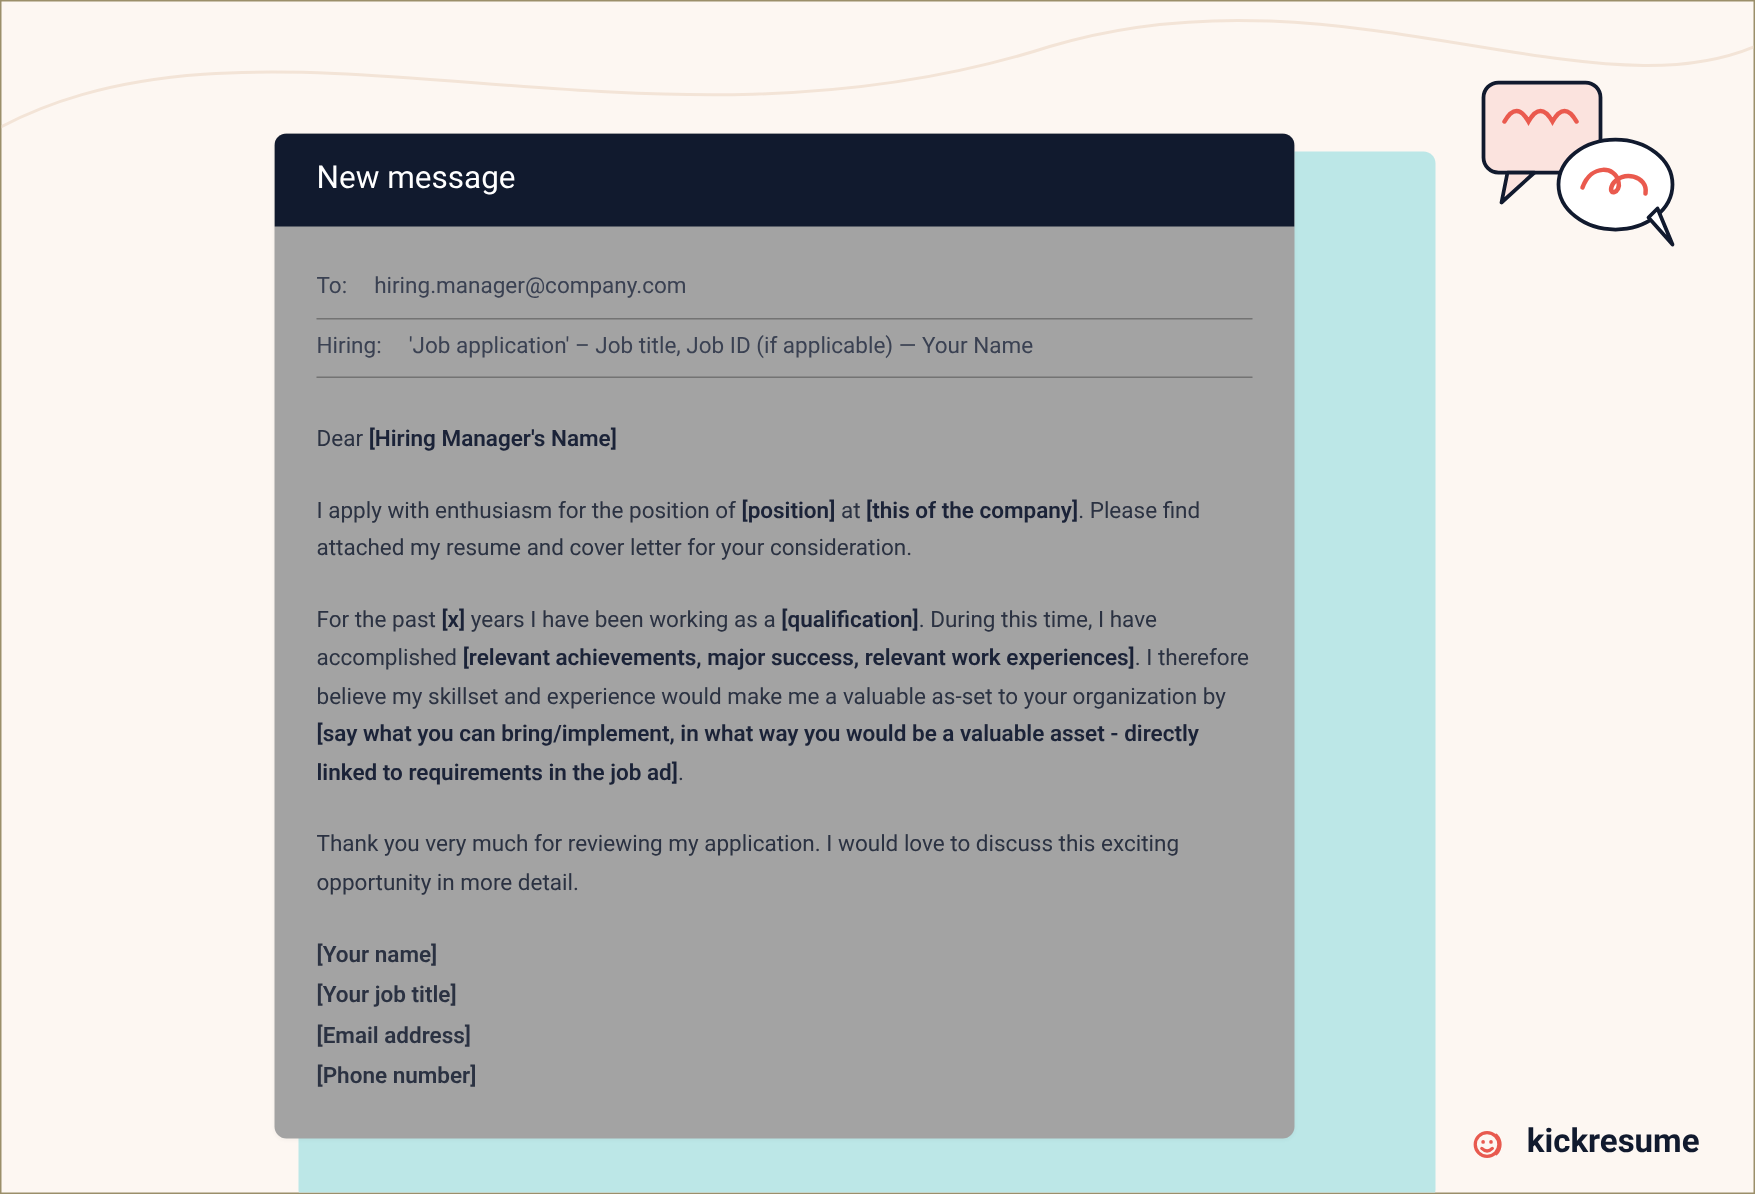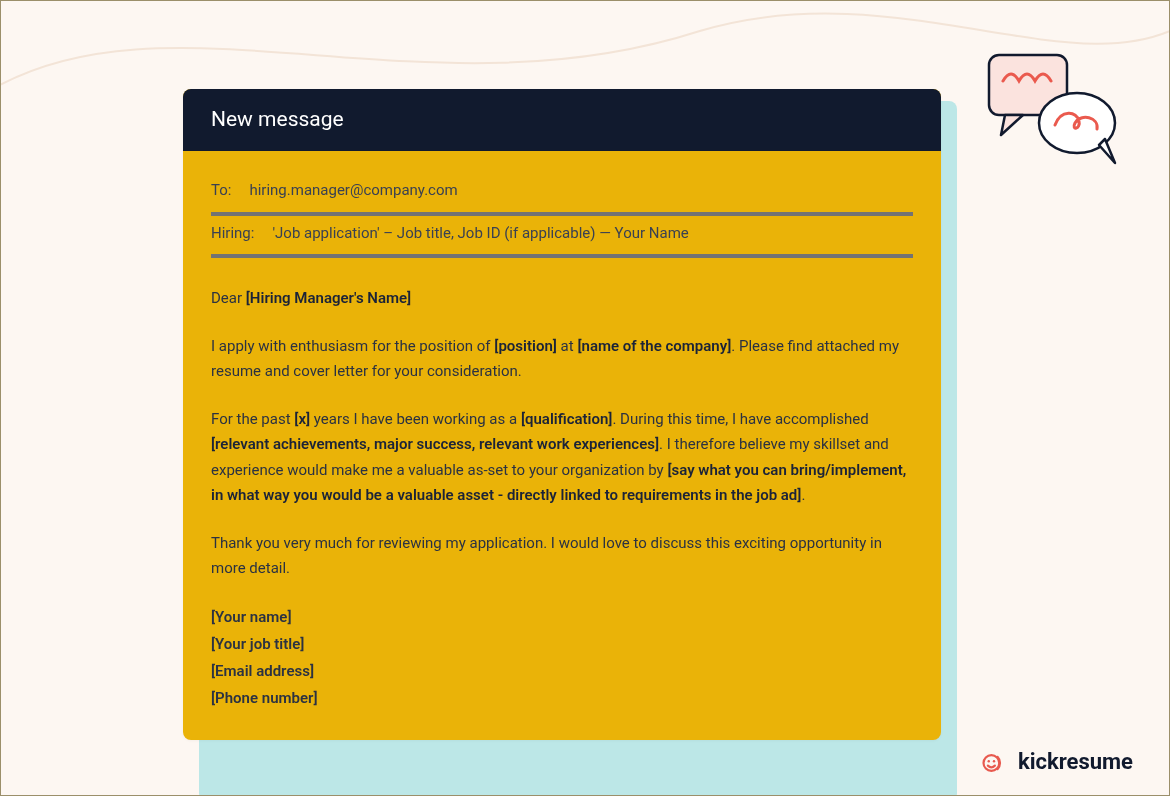--- a/index.html
+++ b/index.html
@@ -32,22 +32,22 @@
     left: 198px;
     width: 758px;
     height: 700px;
     background: #bce7e7;
     border-radius: 8px;
   }
   .email-card {
     position: absolute;
     top: 88px;
     left: 182px;
-    width: 758px;
-    background: #eab308;
+    width: 680px;
+    background: #a3a3a3;
     border-radius: 8px;
     overflow: hidden;
     box-shadow: 0 1px 3px rgba(0,0,0,0.04);
   }
   .email-header {
     background: #111a2e;
     color: #ffffff;
     padding: 18px 28px 20px 28px;
     font-size: 21px;
     font-weight: 400;
@@ -55,21 +55,21 @@
   .email-body {
     padding: 24px 28px 28px 28px;
     color: #111a2e;
     font-size: 15px;
     line-height: 1.7;
   }
   .meta-row {
     display: flex;
     gap: 18px;
     padding: 3px 0 8px 0;
-    border-bottom: 4px solid #737373;
+    border-bottom: 1px solid #737373;
     color: #4a5264;
     font-size: 15px;
     margin-bottom: 2px;
   }
   .meta-row .label { color: #3a4152; }
   .meta-row .value { color: #3a4152; }
   .meta-row.last { margin-bottom: 28px; }
   .body-block { margin-bottom: 22px; color: #2b3242; }
   .body-block strong, .body-block b { font-weight: 600; color: #1b2338; }
   .sig-line { color: #2b3242; font-weight: 600; line-height: 1.8; }
@@ -127,21 +127,21 @@
     <div class="meta-row last">
       <span class="label">Hiring:</span>
       <span class="value">'Job application' – Job title, Job ID (if applicable) — Your Name</span>
     </div>
 
     <div class="body-block">
       <span>Dear </span><b>[Hiring Manager's Name]</b>
     </div>
 
     <div class="body-block">
-      <span>I apply with enthusiasm for the position of </span><b>[position]</b><span> at </span><b>[name of the company]</b><span>. Please find attached my resume and cover letter for your consideration.</span>
+      <span>I apply with enthusiasm for the position of </span><b>[position]</b><span> at </span><b>[this of the company]</b><span>. Please find attached my resume and cover letter for your consideration.</span>
     </div>
 
     <div class="body-block">
       <span>For the past </span><b>[x]</b><span> years I have been working as a </span><b>[qualification]</b><span>. During this time, I have accomplished </span><b>[relevant achievements, major success, relevant work experiences]</b><span>. I therefore believe my skillset and experience would make me a valuable as-set to your organization by </span><b>[say what you can bring/implement, in what way you would be a valuable asset - directly linked to requirements in the job ad]</b><span>.</span>
     </div>
 
     <div class="body-block">
       <span>Thank you very much for reviewing my application. I would love to discuss this exciting opportunity in more detail.</span>
     </div>
 

